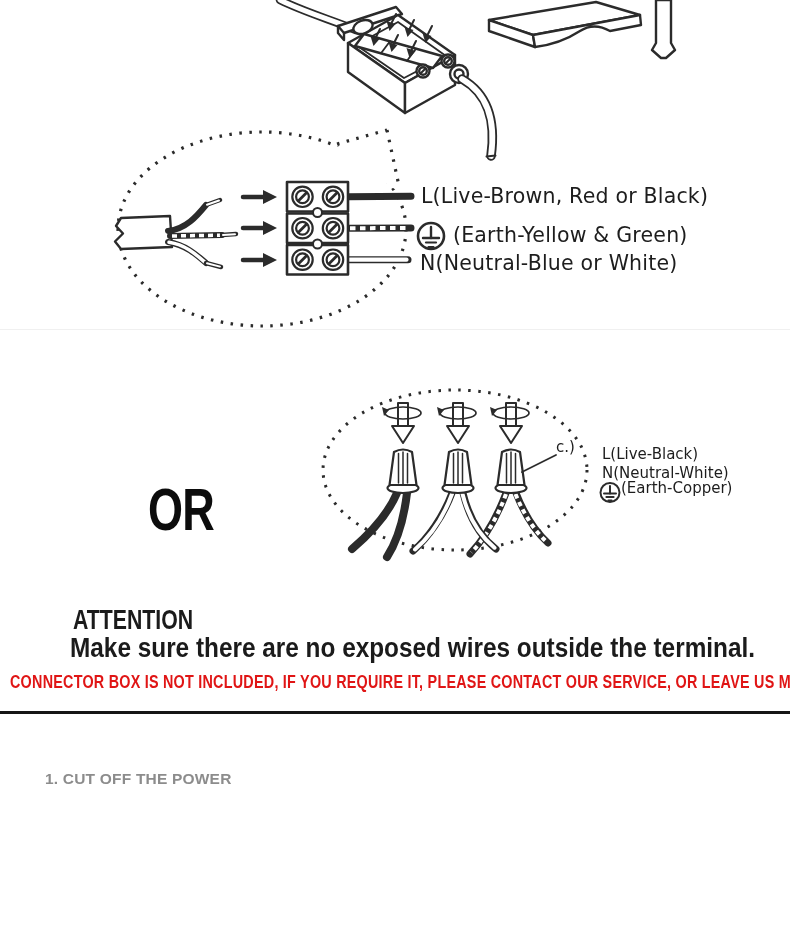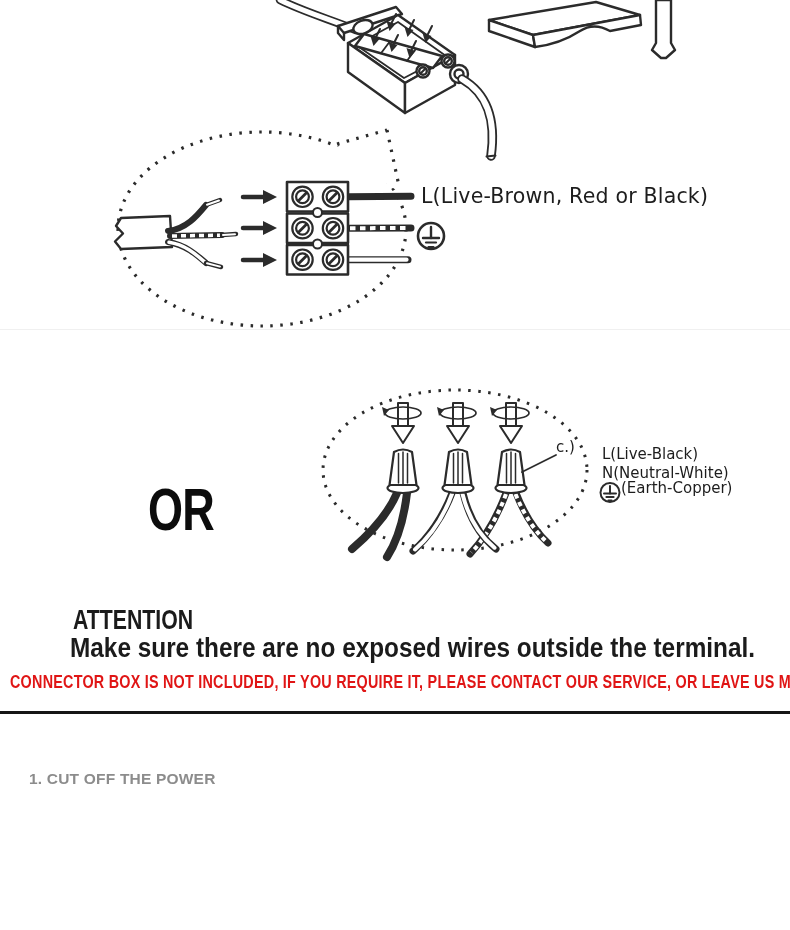--- a/index.html
+++ b/index.html
@@ -13,21 +13,21 @@
   .or-text{font-size:60px;font-weight:700;color:#0c0c0c;transform:scaleX(.75);
            transform-origin:0 0;letter-spacing:-1px;line-height:1;}
   .att-title{font-size:28px;font-weight:700;color:#1b1b1b;transform:scaleX(.76);
              transform-origin:0 0;line-height:1;}
   .att-msg{font-size:28px;font-weight:700;color:#1b1b1b;transform:scaleX(.87);
            transform-origin:0 0;line-height:1;}
   .notice{font-size:17.5px;font-weight:700;color:#e01515;transform:scaleX(.82);
           transform-origin:0 0;letter-spacing:.3px;line-height:1;}
   .rule{position:absolute;left:0;width:790px;height:3px;background:#161616;}
   .divider{position:absolute;left:0;width:790px;height:1px;background:#f0f0f0;}
-  .steps{line-height:22.7px;font-size:15.5px;font-weight:700;color:#8c8c8c;letter-spacing:.2px;}
+  .steps{line-height:22.7px;font-size:15.5px;font-weight:700;color:#8c8c8c;letter-spacing:.2px;margin-left:16px;}
   .recycle{font-family:"DejaVu Sans",sans-serif;font-size:47px;line-height:48px;color:#3d3d3d;}
 </style>
 </head>
 <body>
 
 <div class="stage">
 
   <svg class="art" width="790" height="930" viewBox="0 0 790 930">
     <g fill="none" stroke="#2b2b2b" stroke-width="2.4" stroke-linejoin="round" stroke-linecap="round">
 
@@ -213,20 +213,22 @@
           <path d="M610,486 L610,493.5" stroke-width="2"></path>
           <path d="M604,493.5 L616,493.5" stroke-width="2"></path>
           <path d="M606.3,497 L613.7,497" stroke-width="1.8"></path>
           <path d="M608.3,500.3 L611.7,500.3" stroke-width="1.8"></path>
         </g>
       </g>
     </g>
   </svg>
 
   <div class="abs lbl lbl-lg" style="left:421px;top:185px">L(Live-Brown, Red or Black)</div>
+  <div class="abs lbl lbl-lg" style="left:453px;top:224px">(Earth-Yellow &amp; Green)</div>
+  <div class="abs lbl lbl-lg" style="left:420px;top:252px">N(Neutral-Blue or White)</div>
 
   <div class="abs or-text" style="left:148px;top:480px">OR</div>
 
   <div class="abs lbl lbl-sm" style="left:556px;top:439px">c.)</div>
   <div class="abs lbl lbl-sm" style="left:602px;top:446px">L(Live-Black)</div>
   <div class="abs lbl lbl-sm" style="left:602px;top:465px">N(Neutral-White)</div>
   <div class="abs lbl lbl-sm" style="left:621px;top:480px">(Earth-Copper)</div>
 
   <div class="divider" style="top:329px"></div>
 

